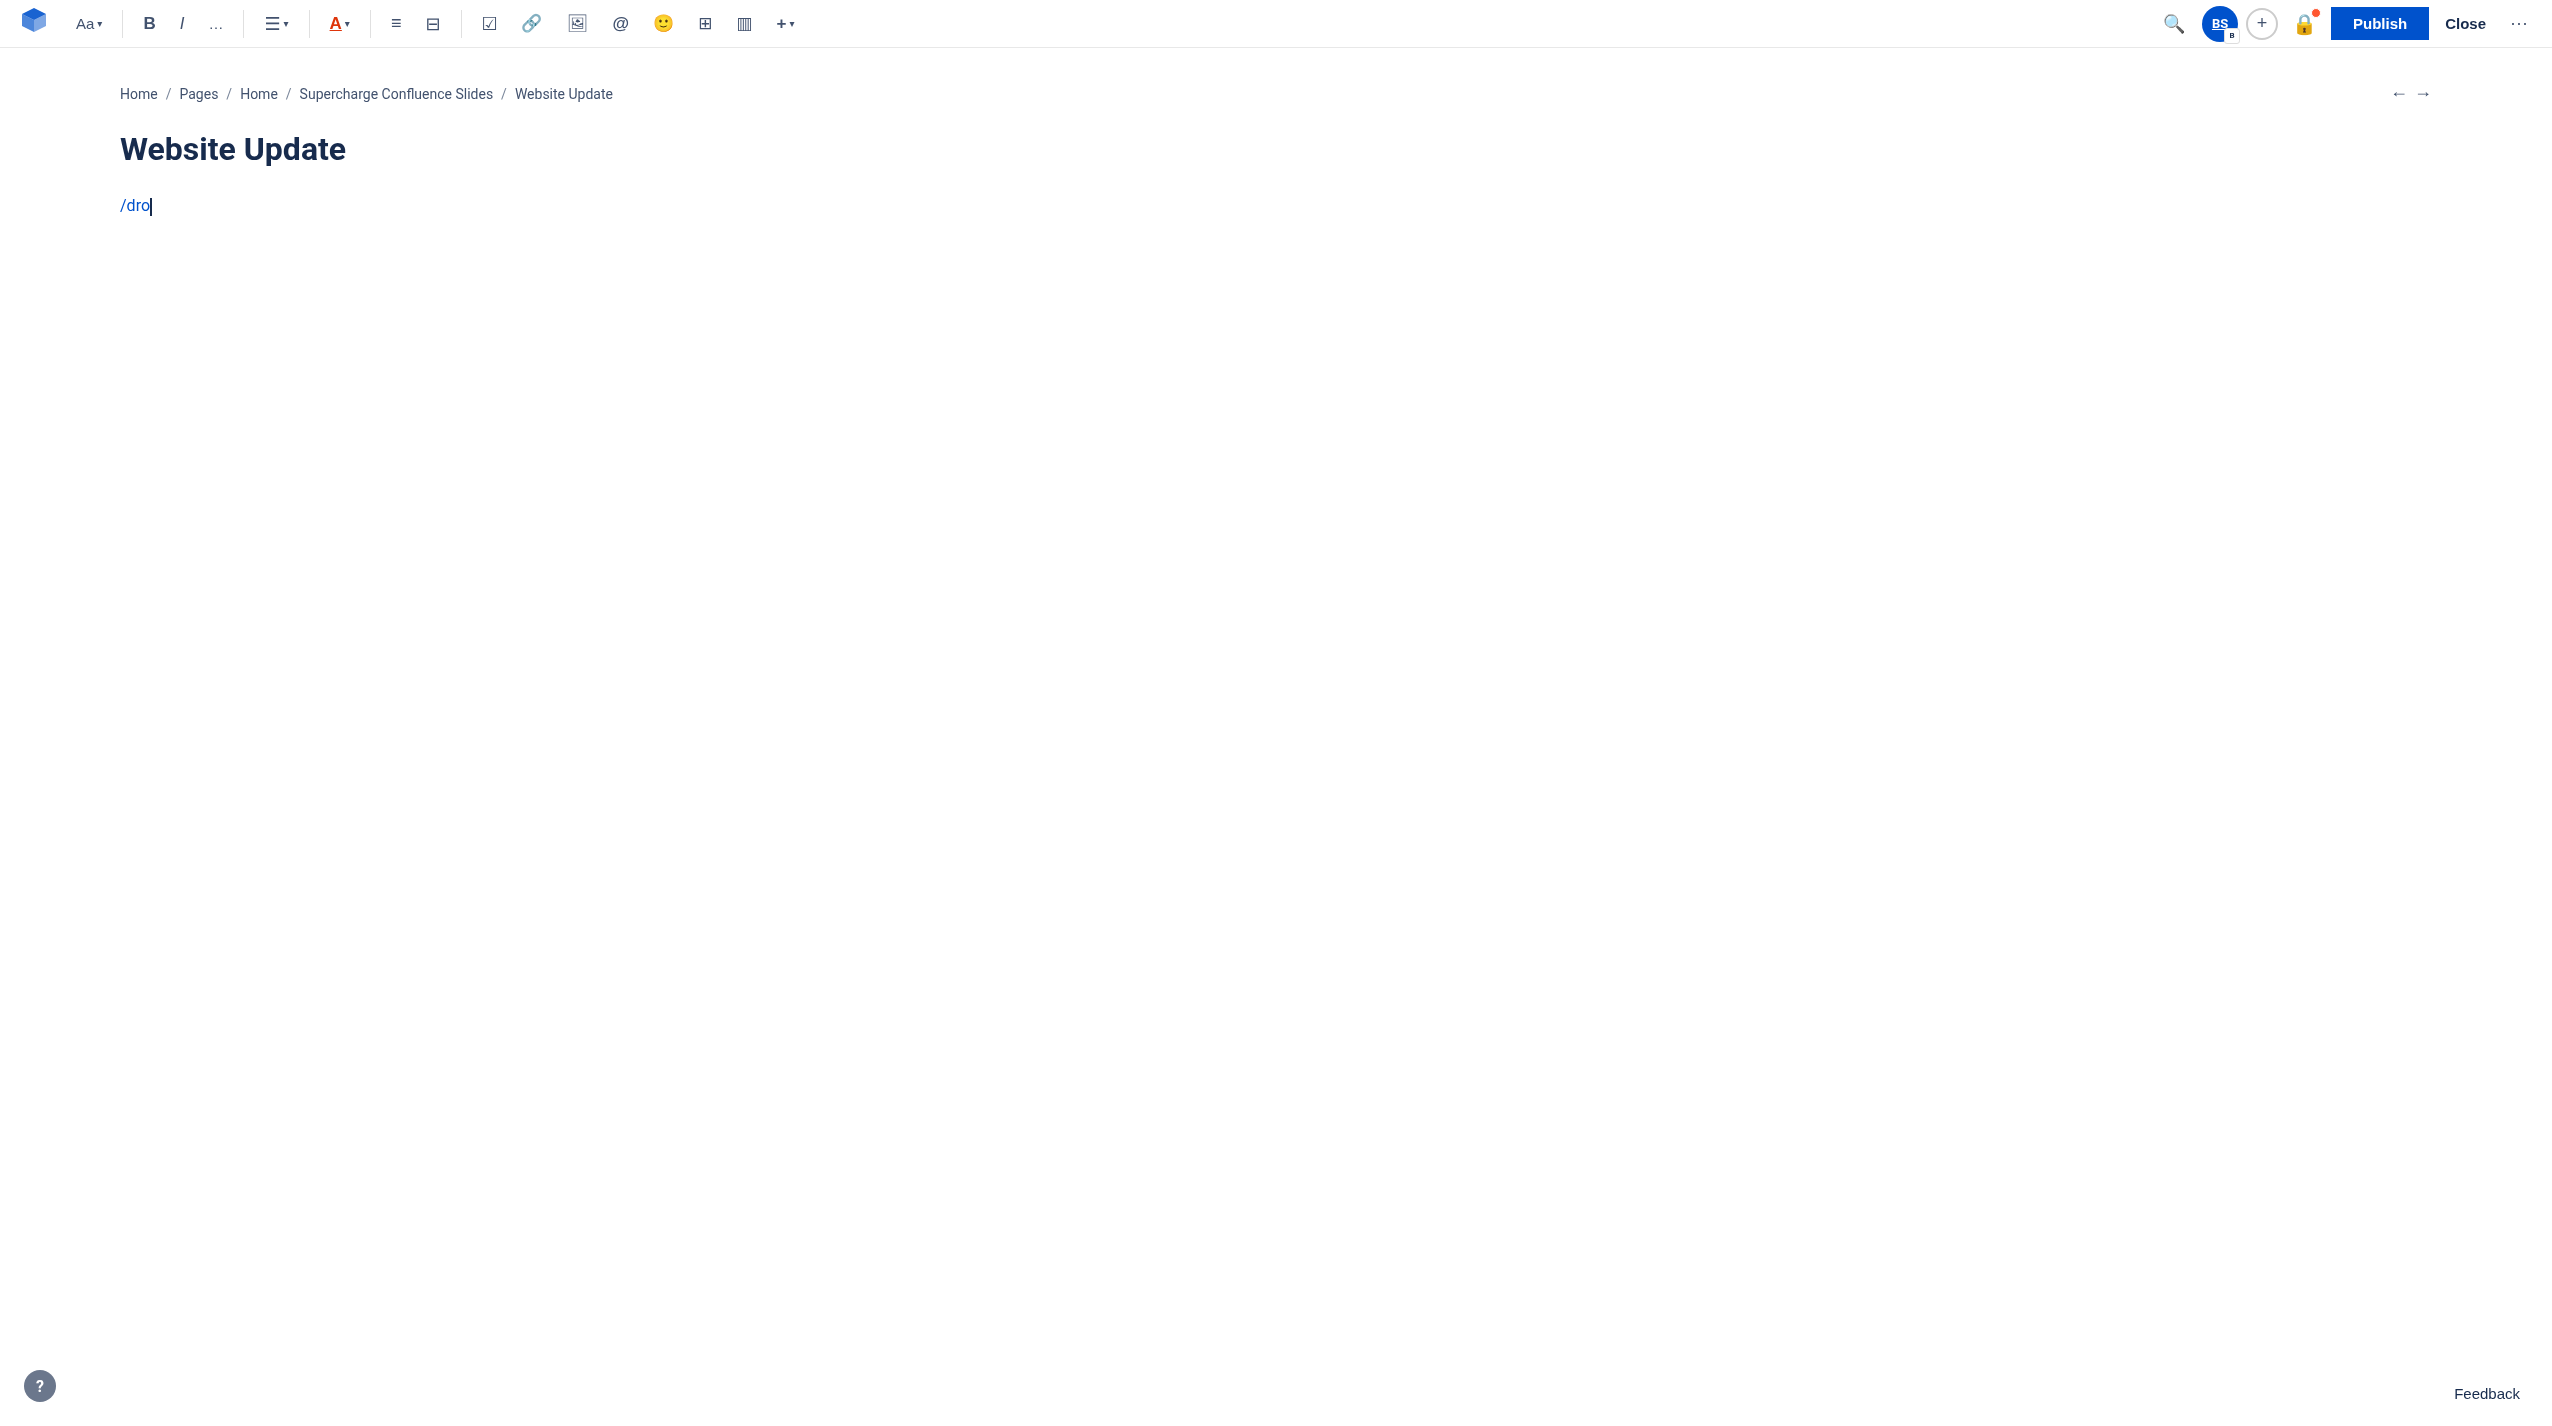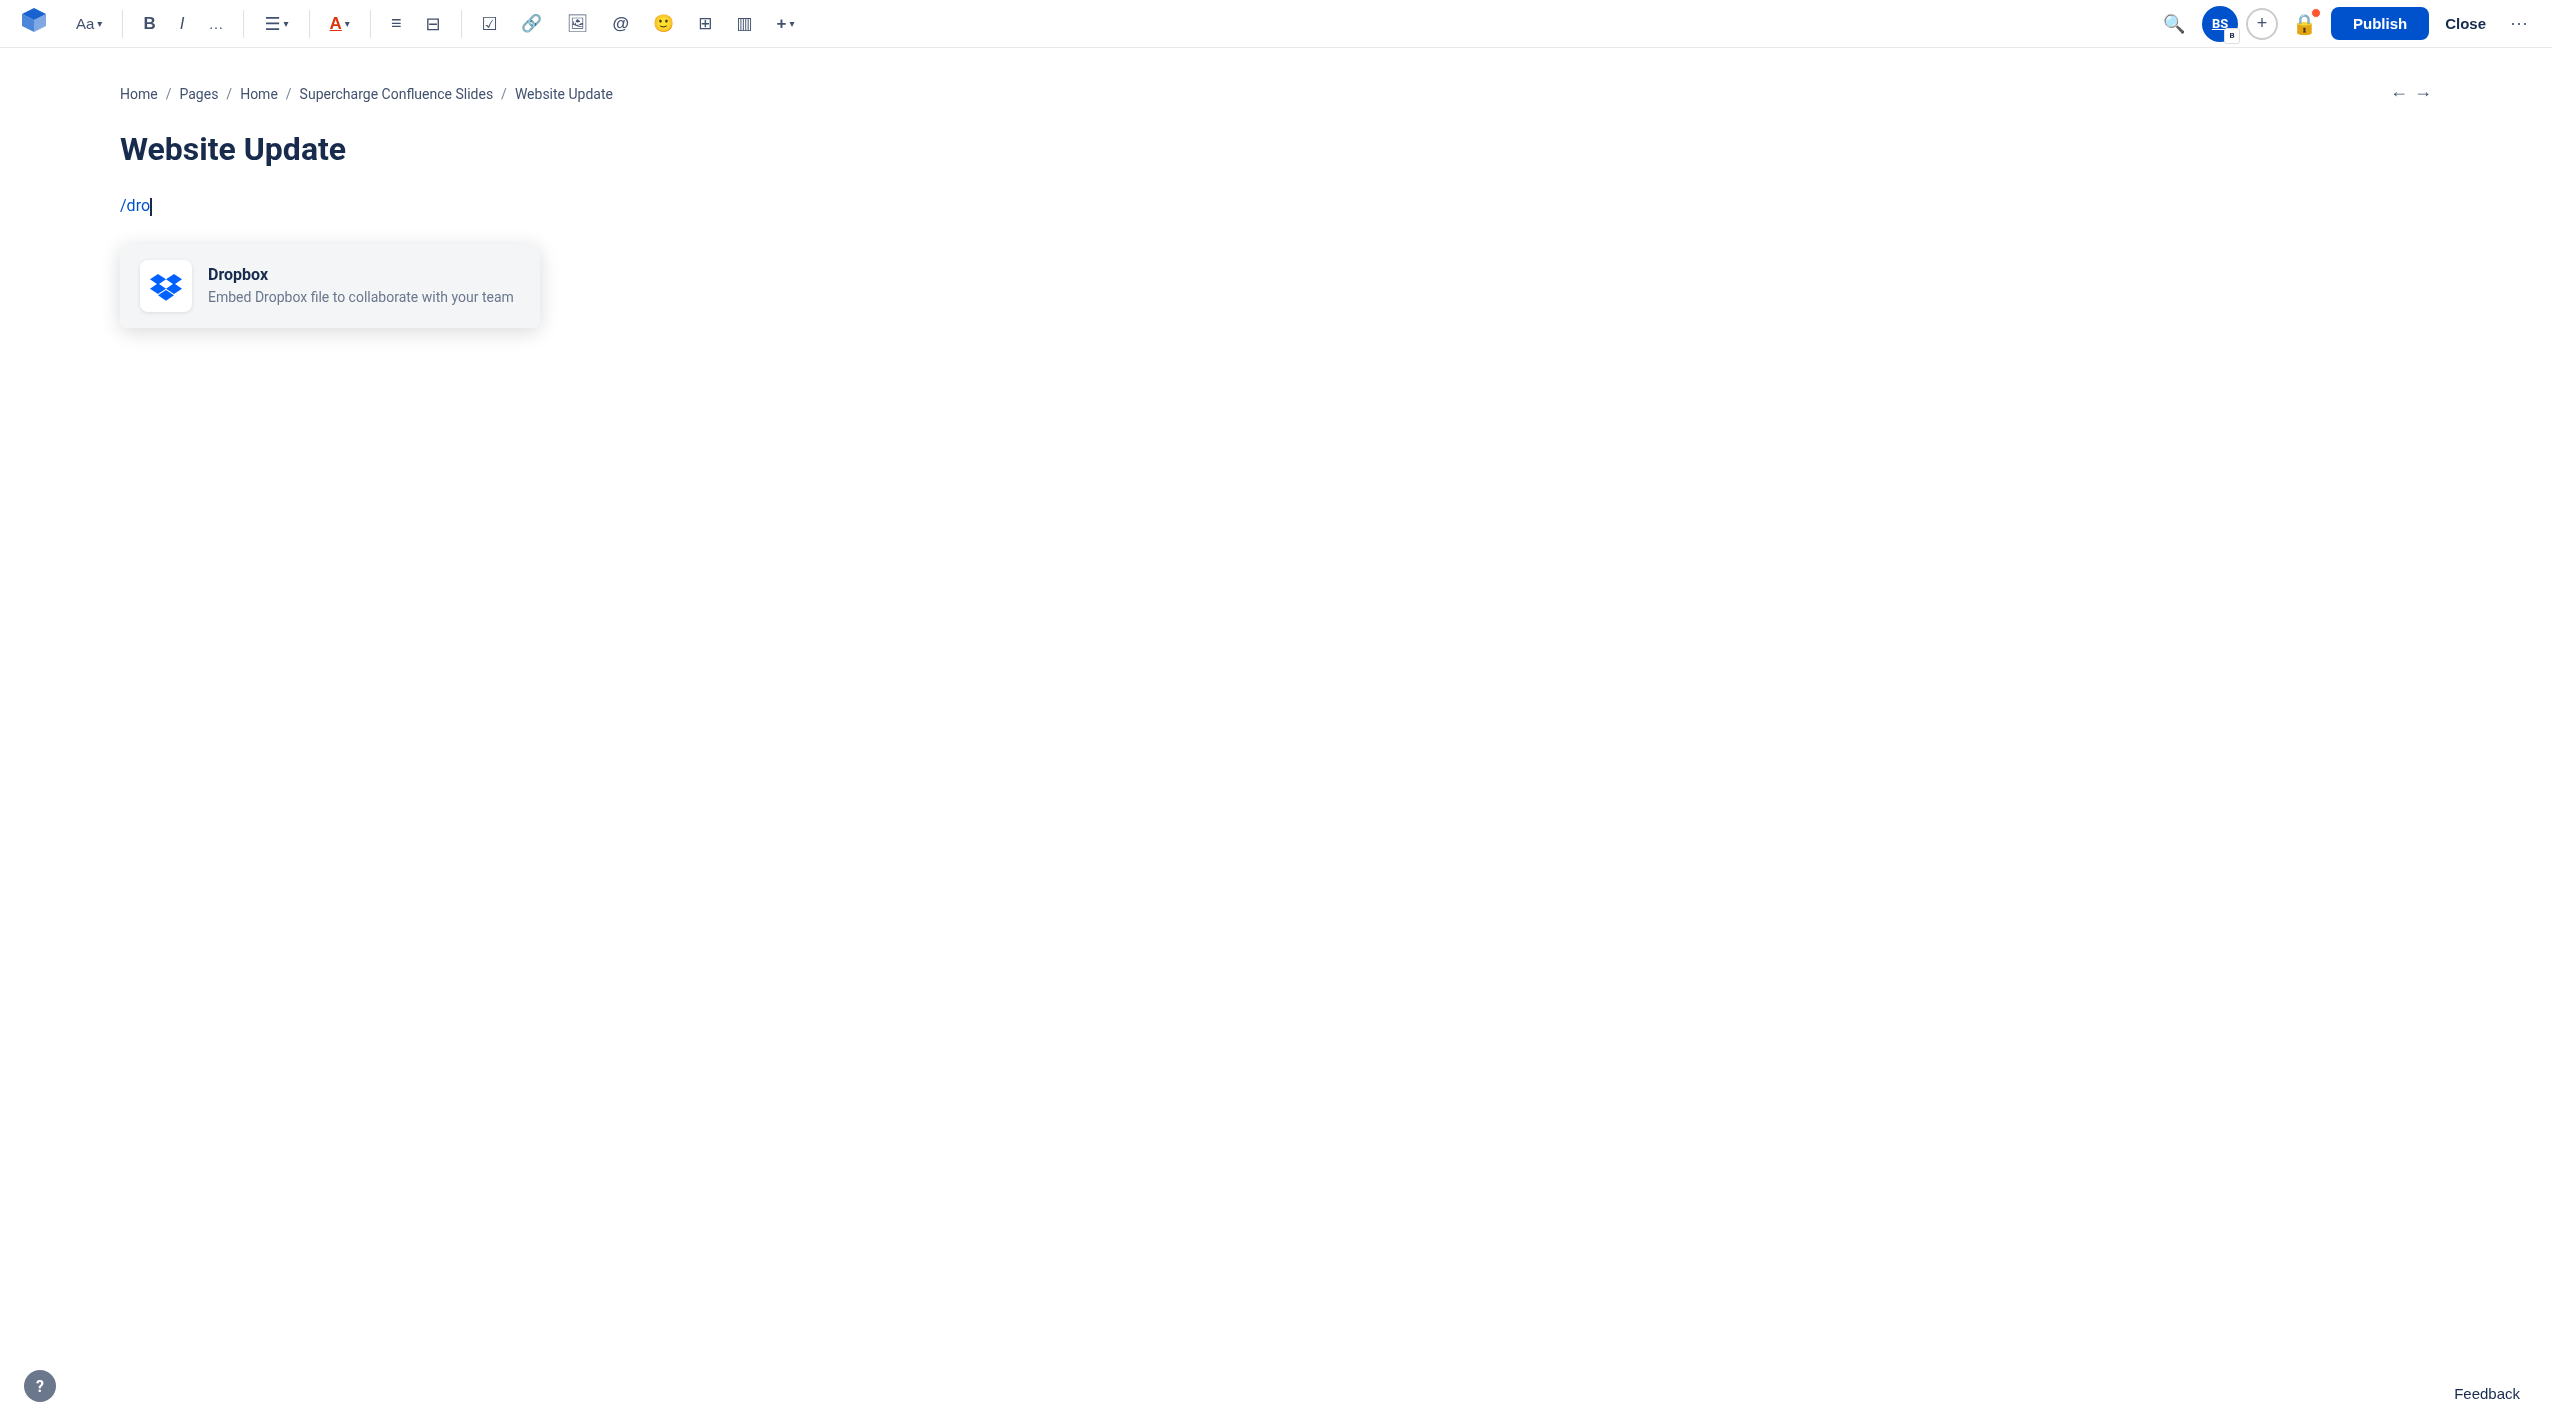--- a/index.html
+++ b/index.html
@@ -117,21 +117,21 @@
       width: 10px;
       height: 10px;
       border-radius: 50%;
       background: #ff5630;
       border: 1px solid #fff;
     }
     .publish-btn {
       background: #0052cc;
       color: #fff;
       border: none;
-      border-radius: 8px;
+      border-radius: 0;
       padding: 8px 22px;
       font-size: 15px;
       font-weight: 600;
       cursor: pointer;
     }
     .close-btn {
       background: transparent;
       border: none;
       color: #172b4d;
       font-size: 15px;
@@ -442,38 +442,20 @@
       <span>→</span>
     </div>
   </div>
 
   <h1 class="page-title">Website Update</h1>
 
   <div class="editor-content">
     <span class="slash-command">/dro</span><span class="cursor"></span>
 
     
-    <div class="dropdown-menu">
-      <div class="dropdown-item">
-        <div class="dropdown-icon">
-
-          <svg class="dropbox-svg" viewBox="0 0 48 48" width="36" height="36">
-            <path d="M12 6 L24 14 L12 22 L0 14 Z" fill="#0061ff"></path>
-            <path d="M36 6 L48 14 L36 22 L24 14 Z" fill="#0061ff"></path>
-            <path d="M0 28 L12 20 L24 28 L12 36 Z" fill="#0061ff"></path>
-            <path d="M24 28 L36 20 L48 28 L36 36 Z" fill="#0061ff"></path>
-            <path d="M12 38 L24 30 L36 38 L24 46 Z" fill="#0061ff"></path>
-          </svg>
-        </div>
-        <div class="dropdown-text">
-          <span class="dropdown-title">Dropbox</span>
-          <span class="dropdown-desc">Embed Dropbox file to collaborate with your team</span>
-        </div>
-      </div>
-    </div>
   </div>
 
 </div>
 
 <div class="help-btn">
   <span>?</span>
 </div>
 
 <button class="feedback-btn">
   <span>Feedback</span>

